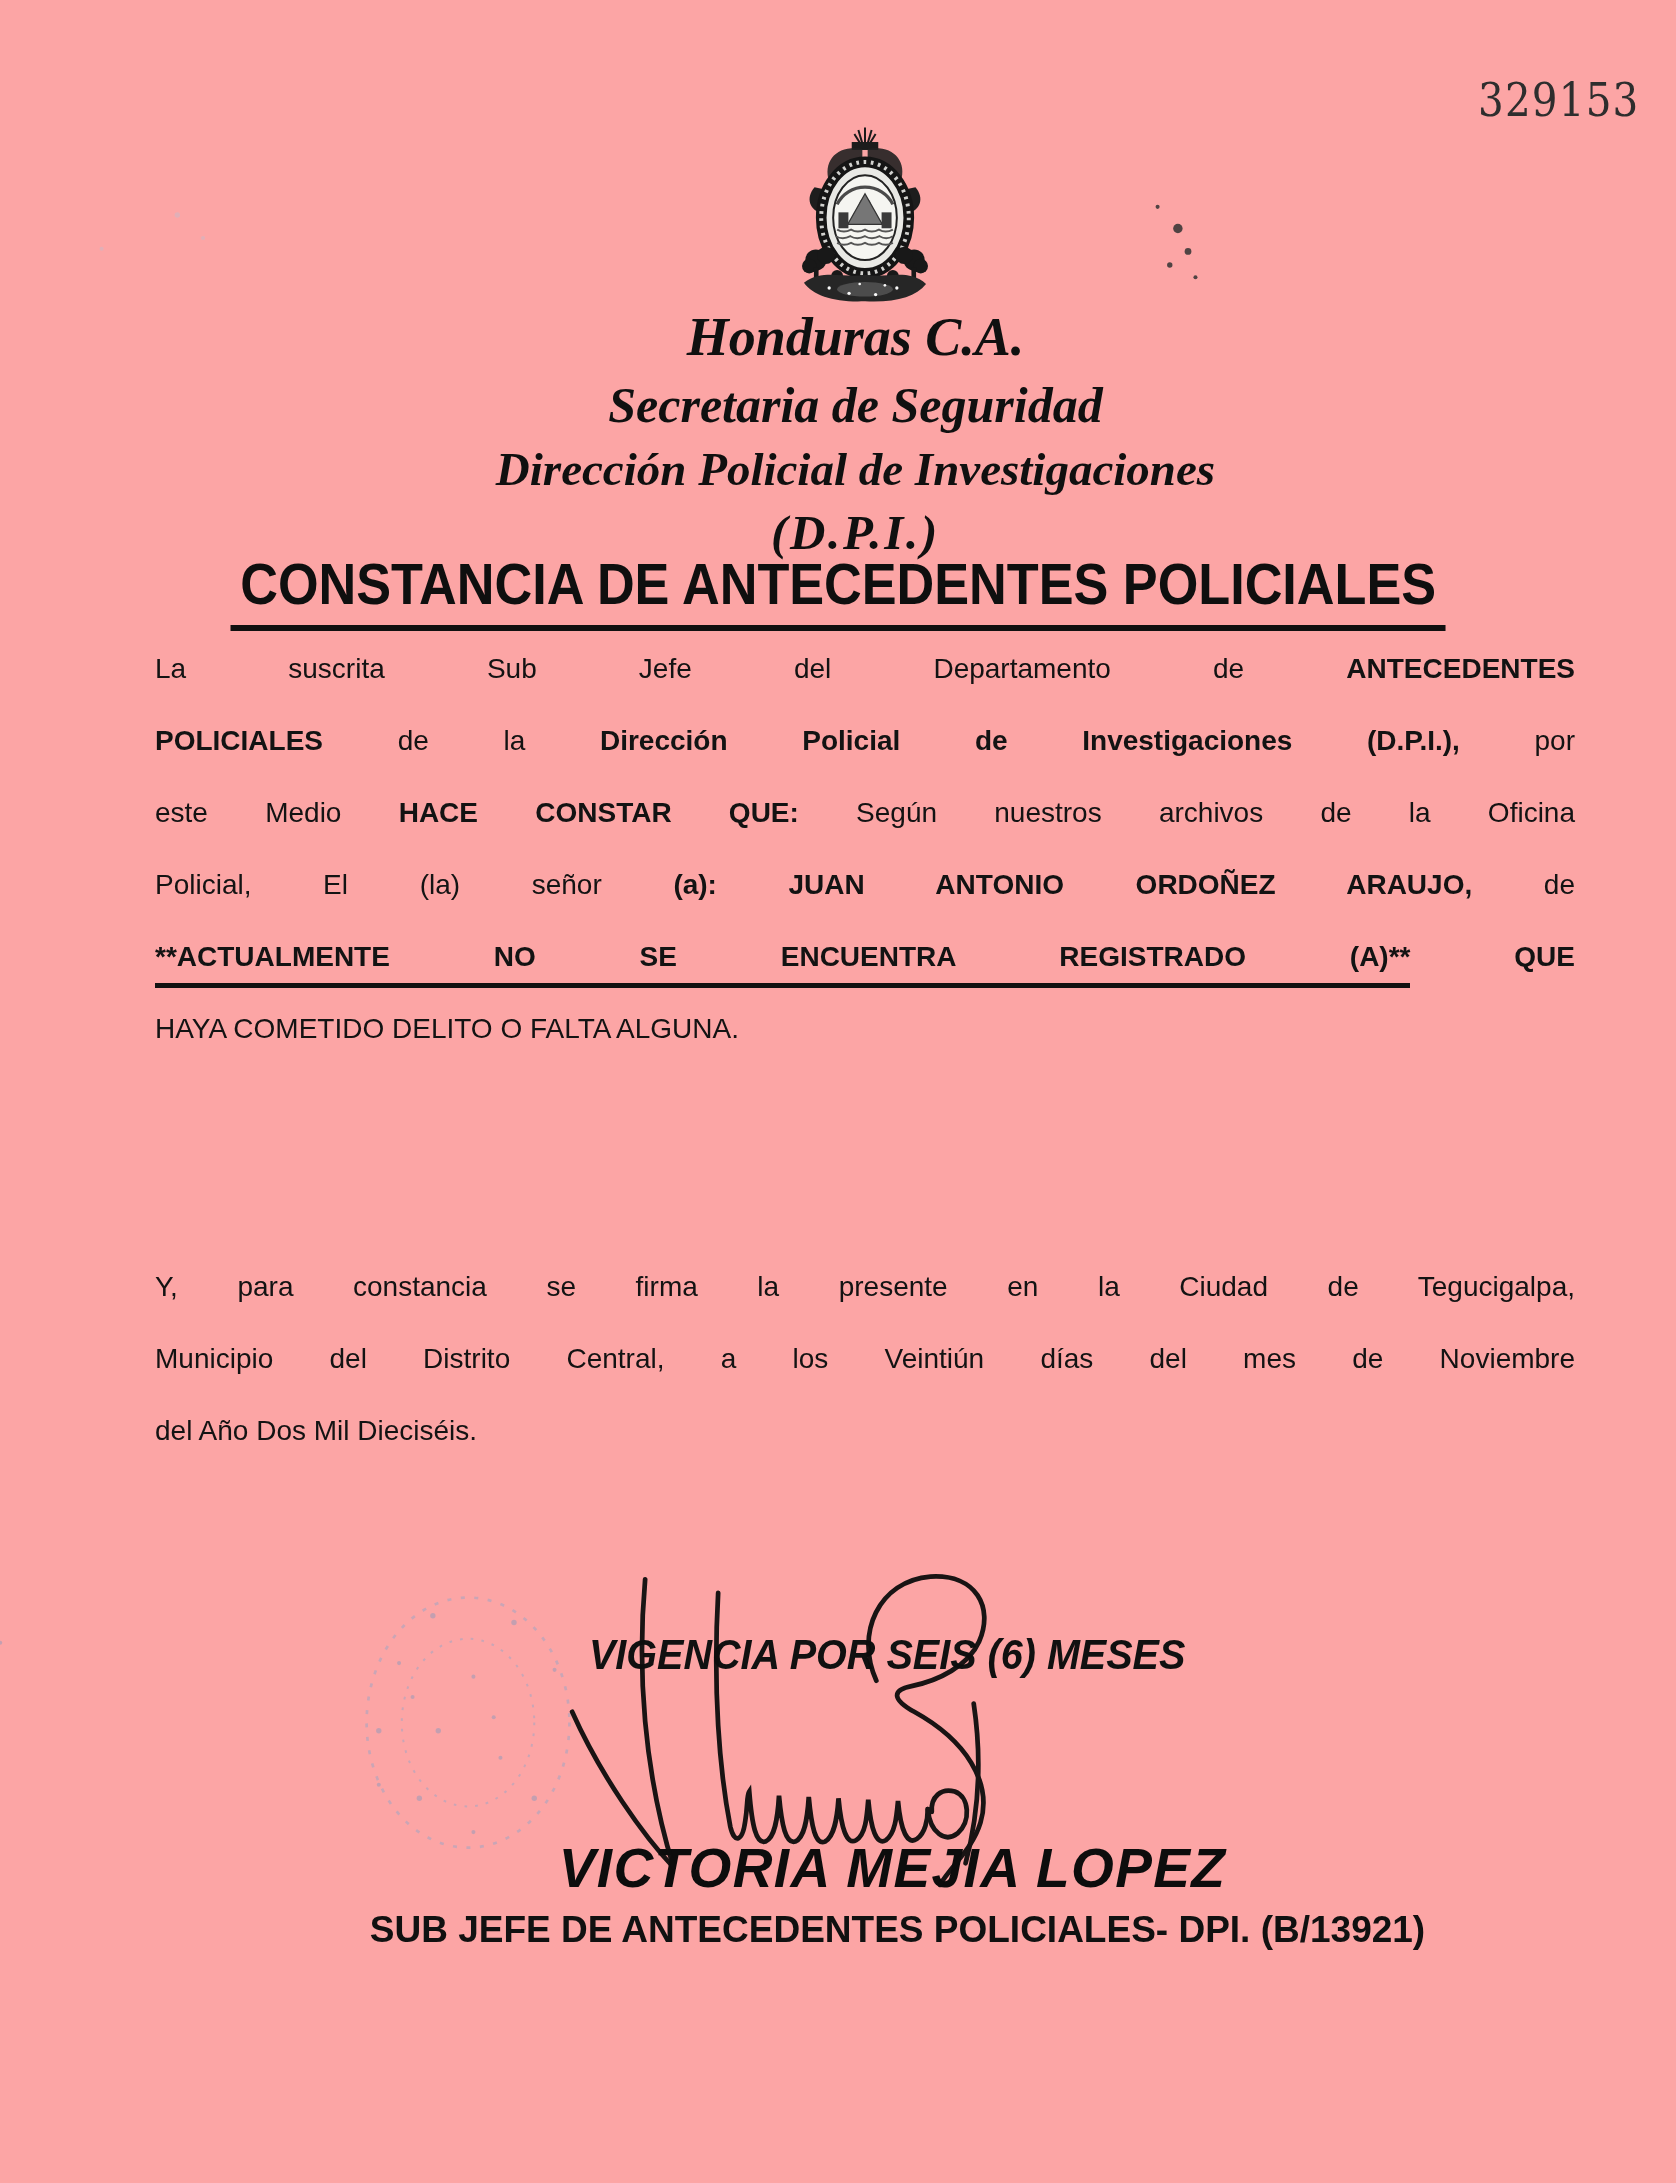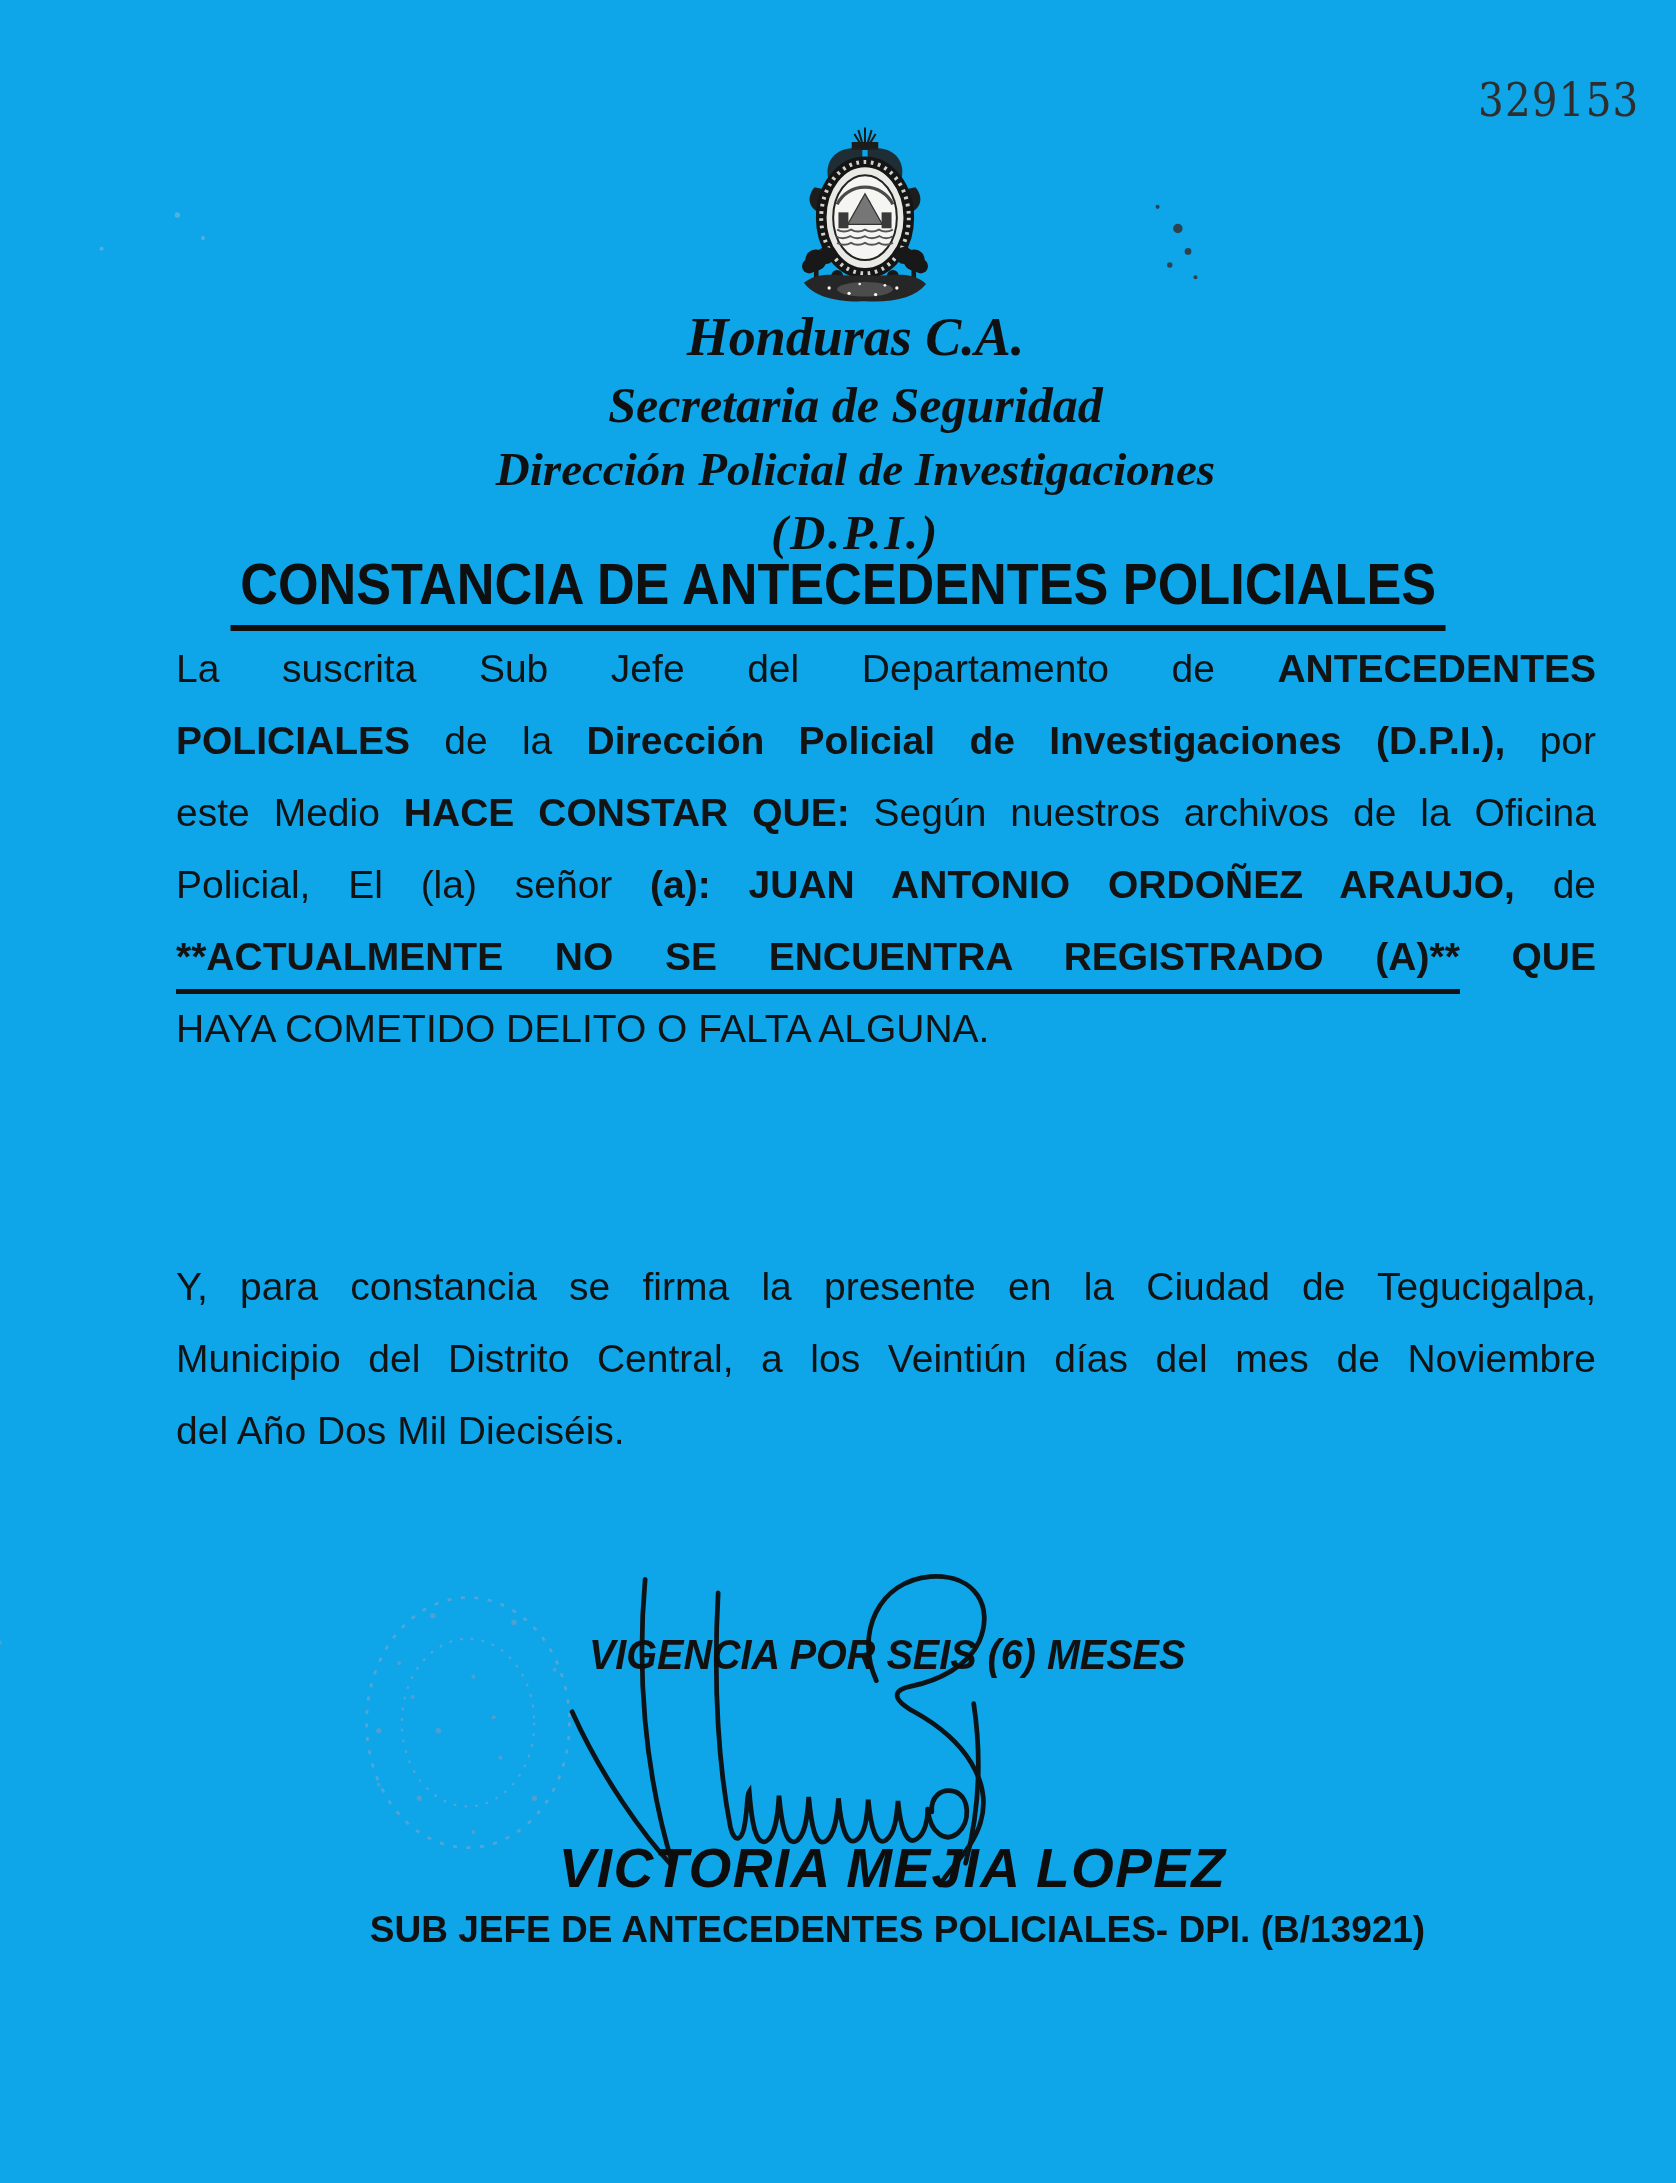--- a/index.html
+++ b/index.html
@@ -4,21 +4,21 @@
 <style>
   html,body { margin:0; padding:0; }
   body {
     width:1677px; height:2183px;
     background:#ffffff;
     font-family:"Liberation Sans", sans-serif;
     color:#161616;
     position:relative;
     overflow:hidden;
   }
-  .page { position:absolute; inset:0; background:#0ea5e9; }
+  .page { position:absolute; inset:0; background:#fca5a5; }
 
   
   .serial {
     position:absolute; top:72px; left:1478px;
     font-family:"DejaVu Serif", serif;
     font-size:47px; color:#2e2e2e;
     transform:scaleX(.86); transform-origin:left top;
     letter-spacing:1.4px;
   }
 
@@ -43,22 +43,22 @@
     display:inline-block;
     font-weight:700; font-size:58px; letter-spacing:0px;
     transform:scaleX(.9); transform-origin:center top;
     border-bottom:6px solid #101010;
     padding:0 10.8px 8px 10.8px;
     white-space:nowrap; color:#0f0f0f;
   }
 
   
   .bodyblock {
-    position:absolute; left:176px; width:1420px;
-    font-size:39px; line-height:72px; color:#131313;
+    position:absolute; left:155px; width:1420px;
+    font-size:28px; line-height:72px; color:#131313;
   }
   .p1 { top:633px; }
   .p2 { top:1251px; }
   .bline { text-align:justify; text-align-last:justify; }
   .bline.left { text-align:left; text-align-last:left; }
   .b { font-weight:700; }
   .u { border-bottom:5.4px solid #121212; padding-bottom:11px; }
 
   
   .vigencia {

